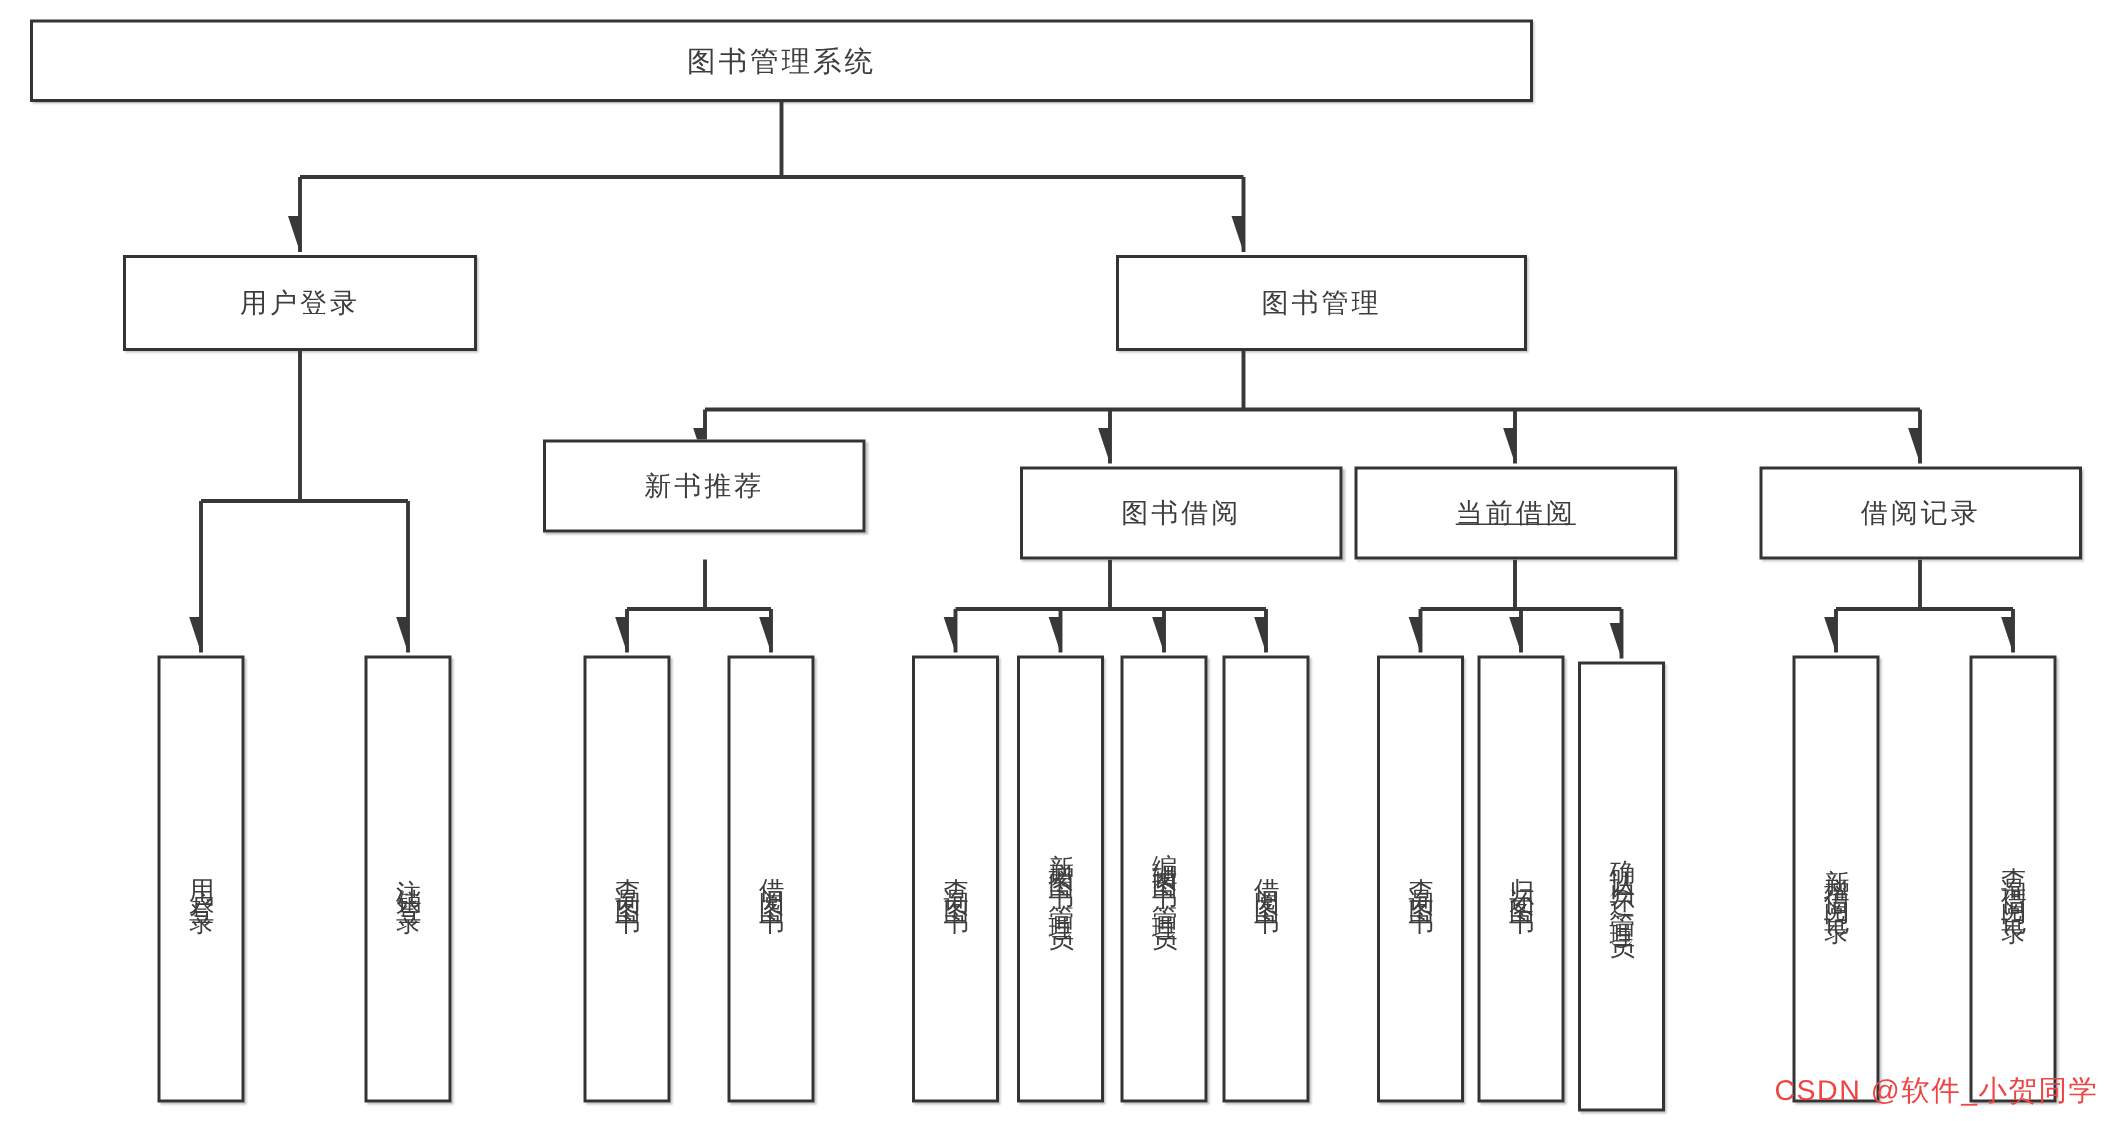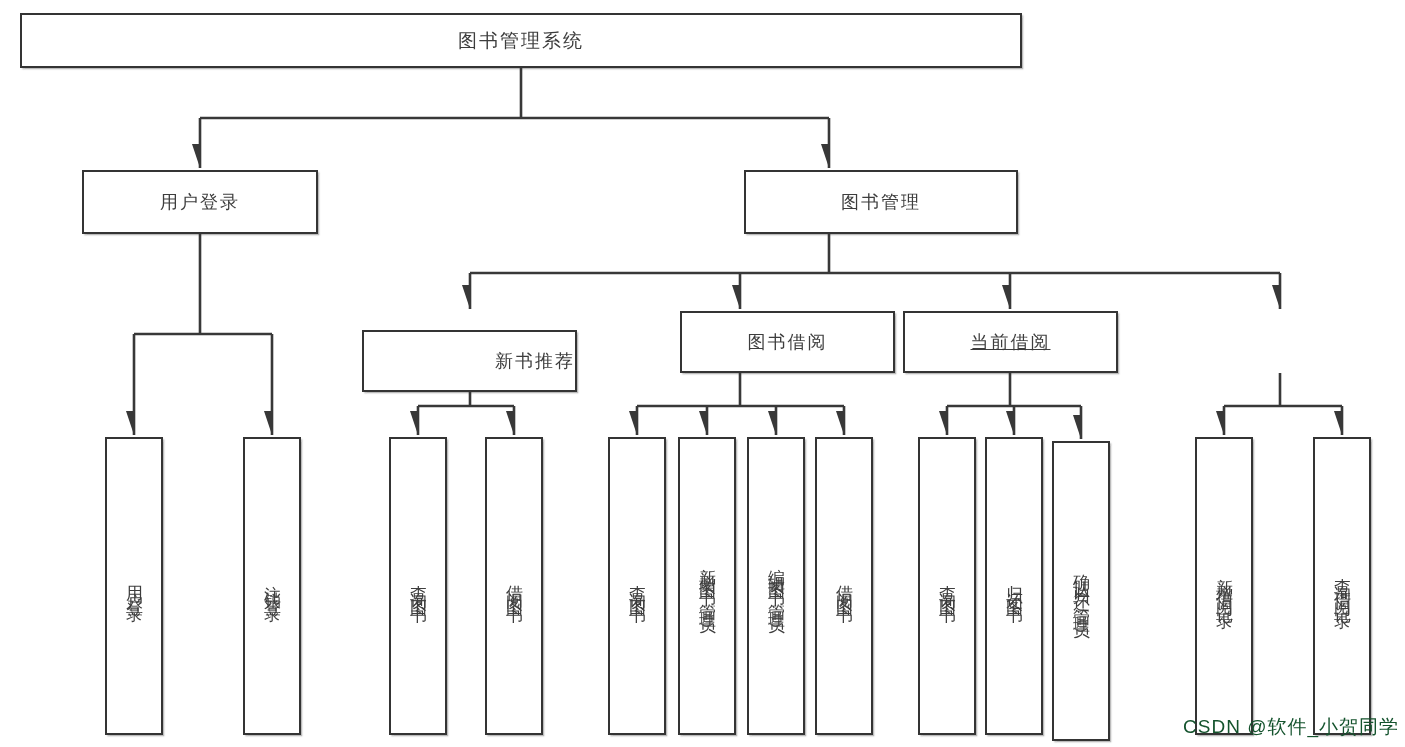--- a/index.html
+++ b/index.html
@@ -37,21 +37,21 @@
     writing-mode: vertical-rl;
     text-orientation: mixed;
     letter-spacing: 7px;
     line-height: 1.05;
     white-space: nowrap;
   }
   
   .p-root   { left: 20px;  top: 13px;  width: 1002px; height: 55px; }
   .p-login  { left: 82px;  top: 170px; width: 236px;  height: 64px; }
   .p-mgmt   { left: 744px; top: 170px; width: 274px;  height: 64px; }
-  .p-rec    { left: 362px; top: 330px; width: 215px;  height: 62px; justify-content: flex-end; }
+  .p-rec    { left: 362px; top: 293px; width: 215px;  height: 62px; }
   .p-bor    { left: 632px; top: 311px; width: 215px;  height: 62px; margin-left: 48px; }
   .p-cur    { left: 903px; top: 311px; width: 215px;  height: 62px; text-decoration: underline; }
   .p-recd   { left: 1173px;top: 311px; width: 215px;  height: 62px; }
   .p-u1  { left: 105px;  top: 437px; width: 58px; height: 298px; }
   .p-u2  { left: 243px;  top: 437px; width: 58px; height: 298px; }
   .p-r1  { left: 389px;  top: 437px; width: 58px; height: 298px; }
   .p-r2  { left: 485px;  top: 437px; width: 58px; height: 298px; }
   .p-b1  { left: 608px;  top: 437px; width: 58px; height: 298px; }
   .p-b2  { left: 678px;  top: 437px; width: 58px; height: 298px; }
   .p-b3  { left: 747px;  top: 437px; width: 58px; height: 298px; }
@@ -59,21 +59,21 @@
   .p-c1  { left: 918px;  top: 437px; width: 58px; height: 298px; }
   .p-c2  { left: 985px;  top: 437px; width: 58px; height: 298px; }
   .p-c3  { left: 1052px; top: 441px; width: 58px; height: 300px; }
   .p-d1  { left: 1195px; top: 437px; width: 58px; height: 298px; }
   .p-d2  { left: 1313px; top: 437px; width: 58px; height: 298px; }
   .watermark {
     position: absolute;
     right: 6px;
     top: 714px;
     font-size: 19px;
-    color: #14532d;
+    color: #ef4444;
     letter-spacing: 1px;
     white-space: nowrap;
   }
 </style>
 </head>
 <body>
 
 <div class="canvas">
 
   <svg class="connectors" viewBox="0 0 1405 747" xmlns="http://www.w3.org/2000/svg">
@@ -139,20 +139,23 @@
 
   <div class="node node-h node-l3 p-rec">
     <span>新书推荐</span>
   </div>
   <div class="node node-h node-l3 p-bor">
     <span>图书借阅</span>
   </div>
   <div class="node node-h node-l3 p-cur">
     <span>当前借阅</span>
   </div>
+  <div class="node node-h node-l3 p-recd">
+    <span>借阅记录</span>
+  </div>
 
   <div class="node node-v p-u1">
     <span class="vtext">用户登录</span>
   </div>
   <div class="node node-v p-u2">
     <span class="vtext">注销登录</span>
   </div>
 
   <div class="node node-v p-r1">
     <span class="vtext">查询图书</span>

